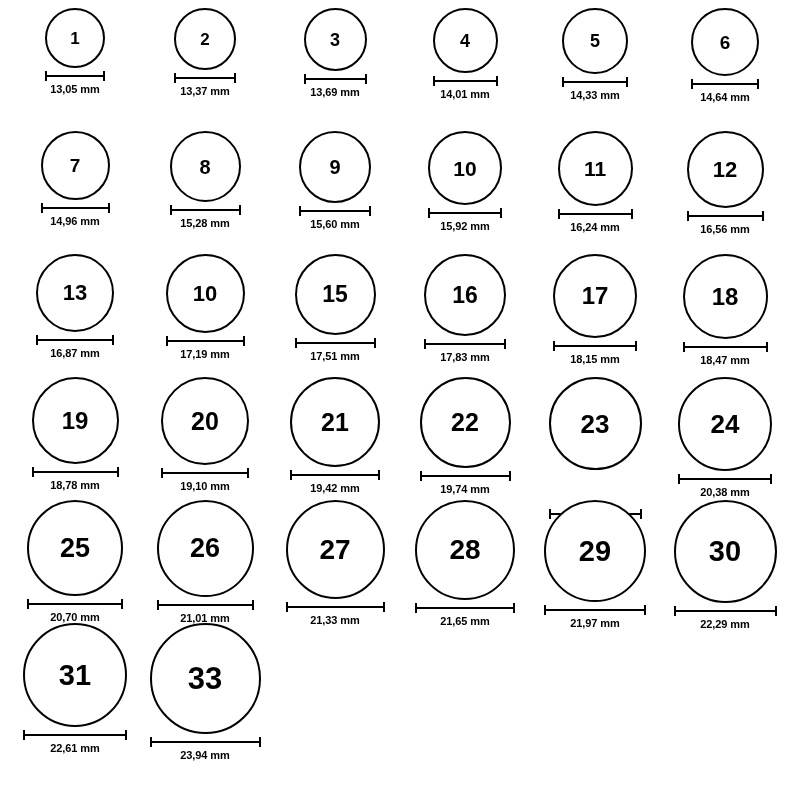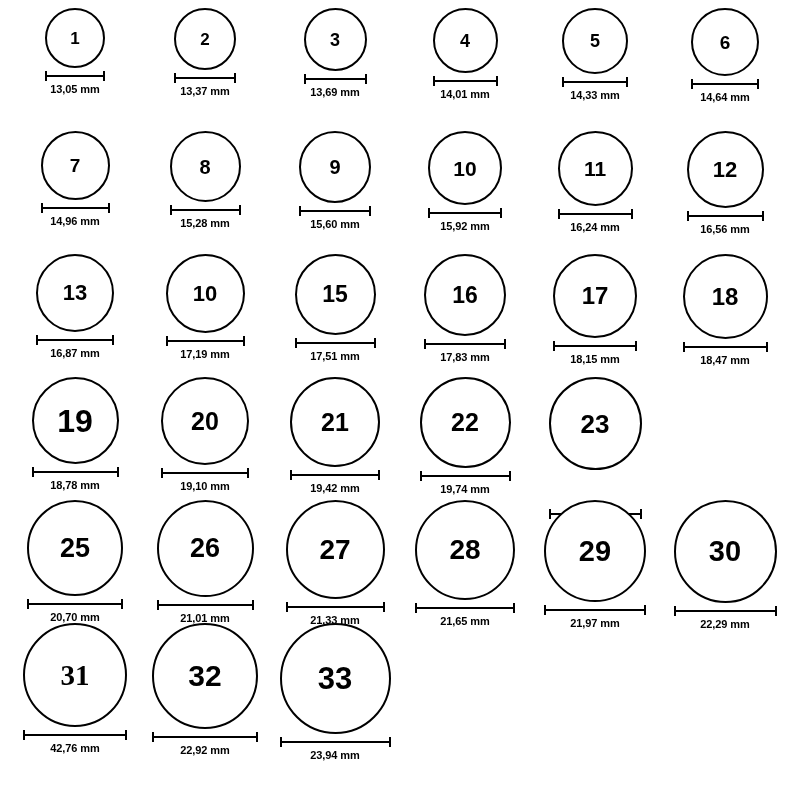--- a/index.html
+++ b/index.html
@@ -283,21 +283,21 @@
           <div class="bar"></div>
           <div class="cap left"></div>
           <div class="cap right"></div>
         </div>
         <div class="measure">18,47 mm</div>
       </div>
     </div>
     <div class="row" style="height: 123px;">
       <div class="cell" style="width: 130px;">
         <div class="ring" style="width: 87px; height: 87px; border-color: rgb(0, 0, 0);">
-          <div class="ring-number" style="font-size: 32px;">19</div>
+          <div class="ring-number" style="font-size: 24px;">19</div>
         </div>
         <div class="scale" style="width: 87px;">
           <div class="bar"></div>
           <div class="cap left"></div>
           <div class="cap right"></div>
         </div>
         <div class="measure">18,78 mm</div>
       </div>
       <div class="cell" style="width: 130px;">
         <div class="ring" style="width: 88px; height: 88px; border-color: rgb(0, 0, 0);">
@@ -336,20 +336,31 @@
         <div class="ring" style="width: 93px; height: 93px; border-color: rgb(0, 0, 0);">
           <div class="ring-number" style="font-size: 26px;">23</div>
         </div>
         <div class="scale" style="width: 93px;">
           <div class="bar"></div>
           <div class="cap left"></div>
           <div class="cap right"></div>
         </div>
         <div class="measure">20,06 mm</div>
       </div>
+      <div class="cell" style="width: 130px;">
+        <div class="ring" style="width: 94px; height: 94px; border-color: rgb(0, 0, 0);">
+          <div class="ring-number" style="font-size: 26px;">24</div>
+        </div>
+        <div class="scale" style="width: 94px;">
+          <div class="bar"></div>
+          <div class="cap left"></div>
+          <div class="cap right"></div>
+        </div>
+        <div class="measure">20,38 mm</div>
+      </div>
     </div>
     <div class="row" style="height: 123px;">
       <div class="cell" style="width: 130px;">
         <div class="ring" style="width: 96px; height: 96px; border-color: rgb(0, 0, 0);">
           <div class="ring-number" style="font-size: 27px;">25</div>
         </div>
         <div class="scale" style="width: 96px;">
           <div class="bar"></div>
           <div class="cap left"></div>
           <div class="cap right"></div>
@@ -408,39 +419,28 @@
           <div class="bar"></div>
           <div class="cap left"></div>
           <div class="cap right"></div>
         </div>
         <div class="measure">22,29 mm</div>
       </div>
     </div>
     <div class="row" style="height: 123px;">
       <div class="cell" style="width: 130px;">
         <div class="ring" style="width: 104px; height: 104px; border-color: rgb(0, 0, 0);">
-          <div class="ring-number" style="font-size: 29px; font-family: Liberation Serif, serif;">31</div>
+          <div class="ring-number" style="font-size: 29px;">31</div>
         </div>
         <div class="scale" style="width: 104px;">
           <div class="bar"></div>
           <div class="cap left"></div>
           <div class="cap right"></div>
         </div>
-        <div class="measure">42,76 mm</div>
-      </div>
-      <div class="cell" style="width: 130px;">
-        <div class="ring" style="width: 106px; height: 106px; border-color: rgb(0, 0, 0);">
-          <div class="ring-number" style="font-size: 30px;">32</div>
-        </div>
-        <div class="scale" style="width: 106px;">
-          <div class="bar"></div>
-          <div class="cap left"></div>
-          <div class="cap right"></div>
-        </div>
-        <div class="measure">22,92 mm</div>
+        <div class="measure">22,61 mm</div>
       </div>
       <div class="cell" style="width: 130px;">
         <div class="ring" style="width: 111px; height: 111px; border-color: rgb(0, 0, 0);">
           <div class="ring-number" style="font-size: 31px;">33</div>
         </div>
         <div class="scale" style="width: 111px;">
           <div class="bar"></div>
           <div class="cap left"></div>
           <div class="cap right"></div>
         </div>

